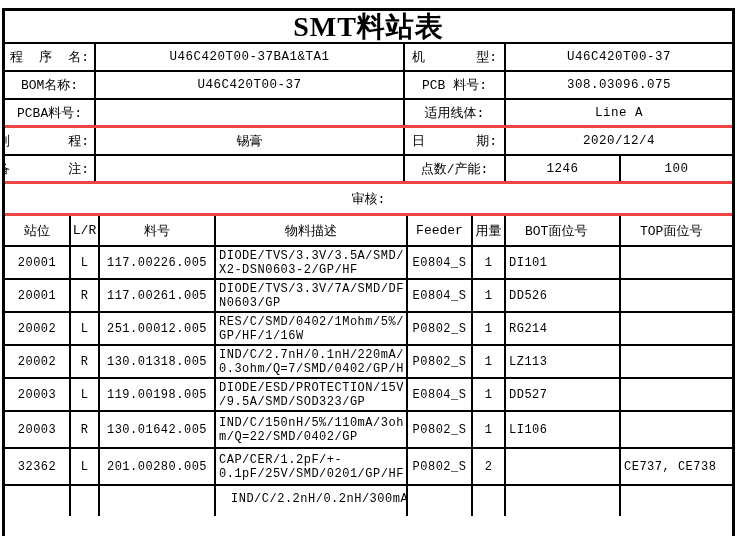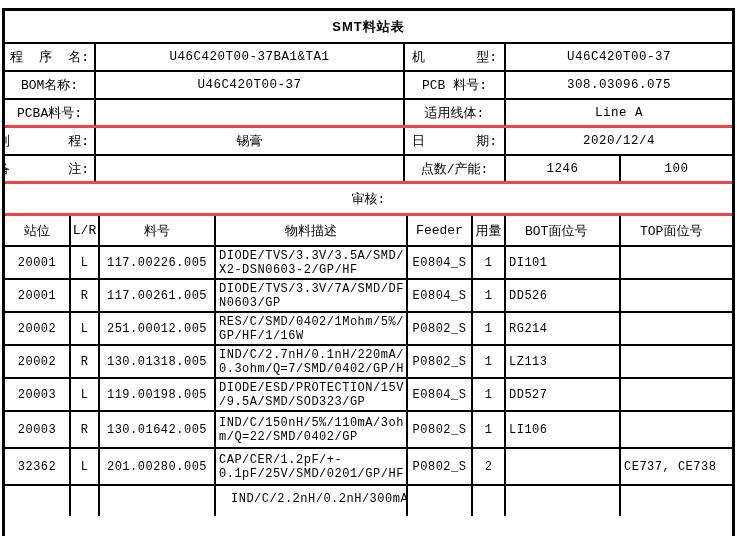--- a/index.html
+++ b/index.html
@@ -27,21 +27,21 @@
     display:flex;align-items:center;justify-content:center;
     overflow:hidden;
     font-size:12.5px;
     letter-spacing:0.5px;
     white-space:pre-line;
   }
   .cell:last-child{border-right:none;}
   .cell.left{justify-content:flex-start;padding-left:3px;text-align:left;margin-left:16px;}
   
   #titleRow{height:33px;}
-  #titleRow .cell{font-family:Liberation Sans, sans-serif;font-weight:bold;font-size:13px;letter-spacing:1px;}
+  #titleRow .cell{font-family:Liberation Serif, serif;font-weight:bold;font-size:28px;letter-spacing:1px;}
   
   .inforow{grid-template-columns:91px 309px 101px 1fr;height:28px;}
   .inforow5{grid-template-columns:91px 309px 101px 115px 1fr;height:28px;}
   .jlabel{display:flex;align-items:center;justify-content:space-between;width:100%;padding:0 5px;box-sizing:border-box;}
   .jlabel.narrow{padding:0 7px;}
   .jlabel.clipL{margin-left:-13px;padding-right:5px;width:calc(100% + 13px);}
   .zh{font-size:13px;letter-spacing:0;}
   
   #reviewRow{height:32px;}
   

